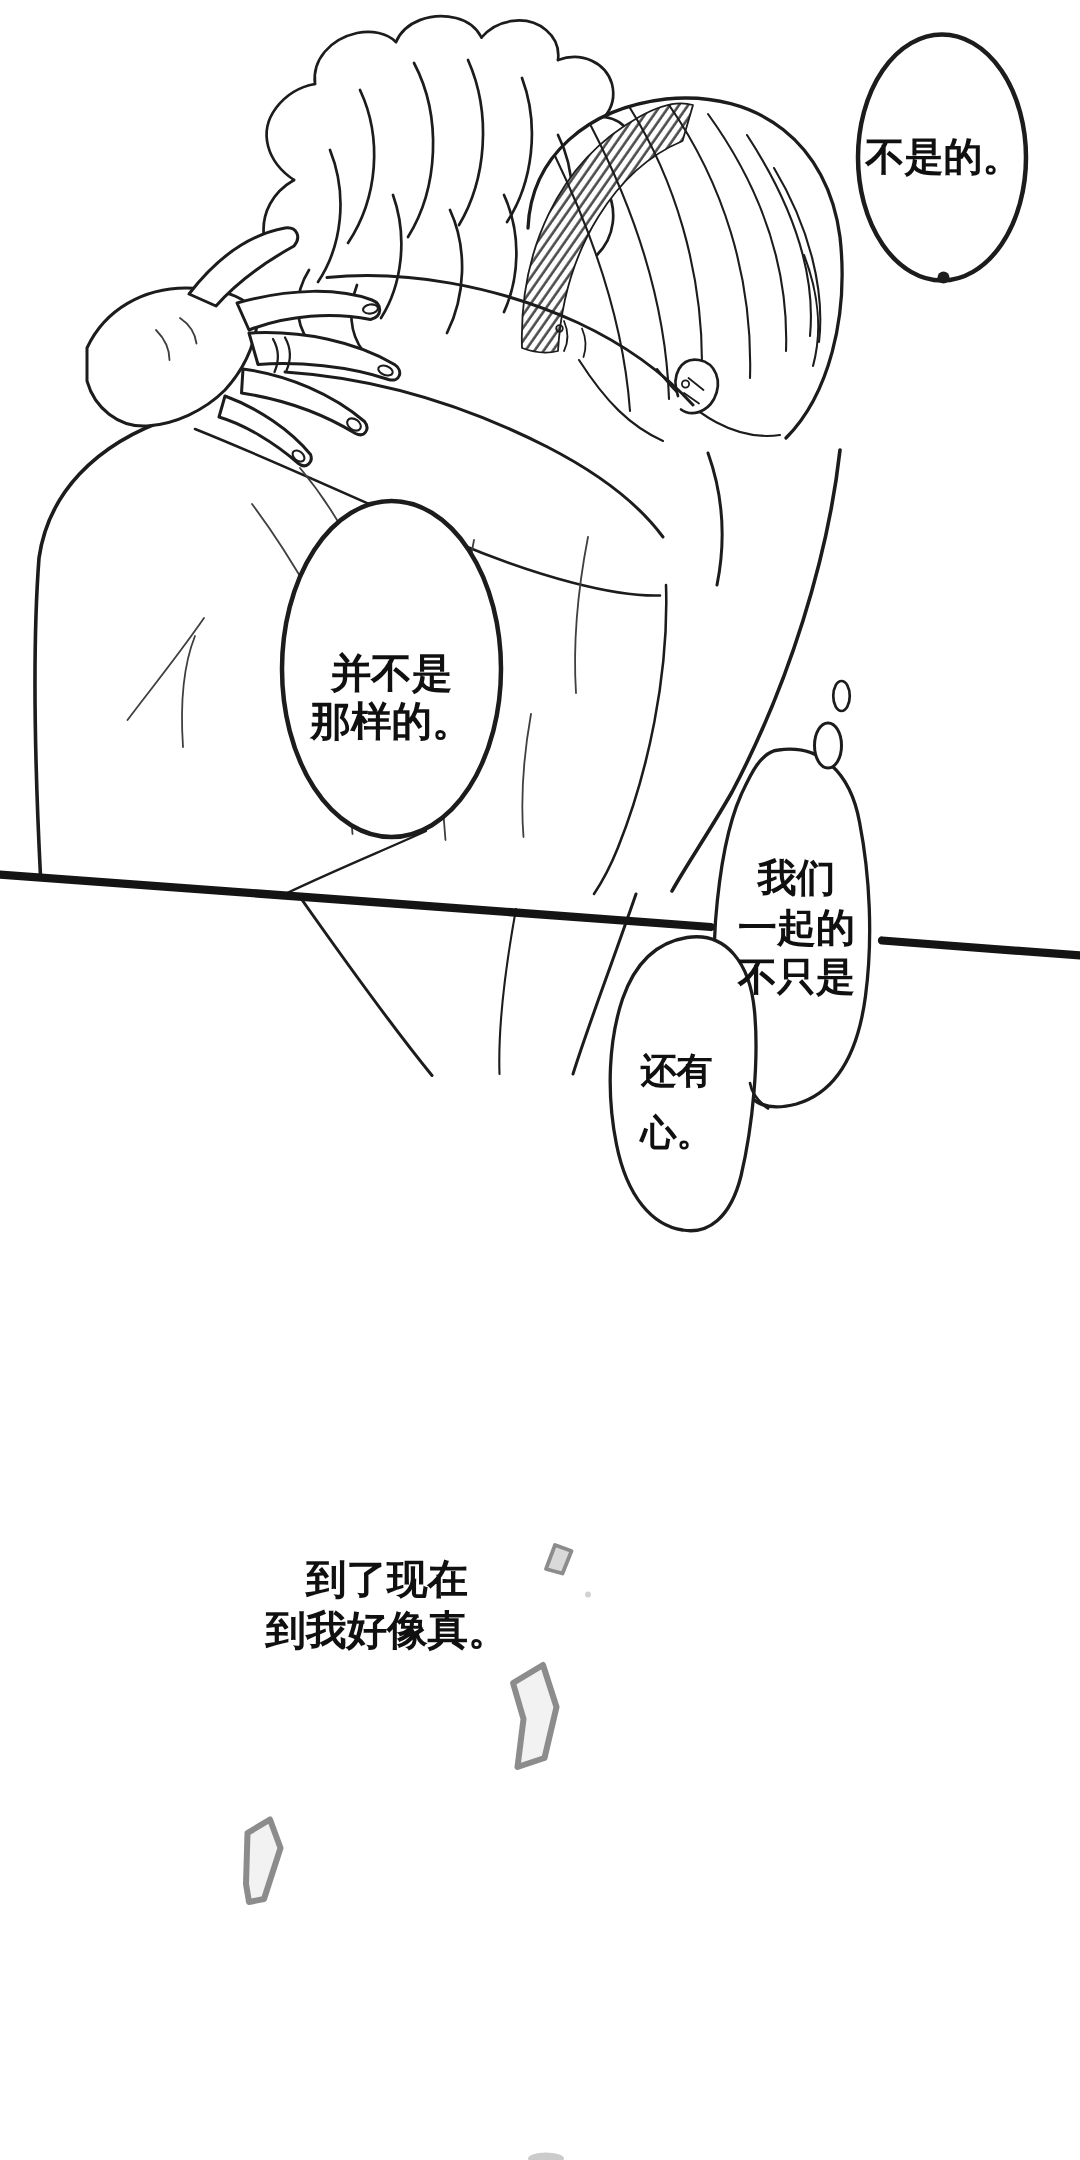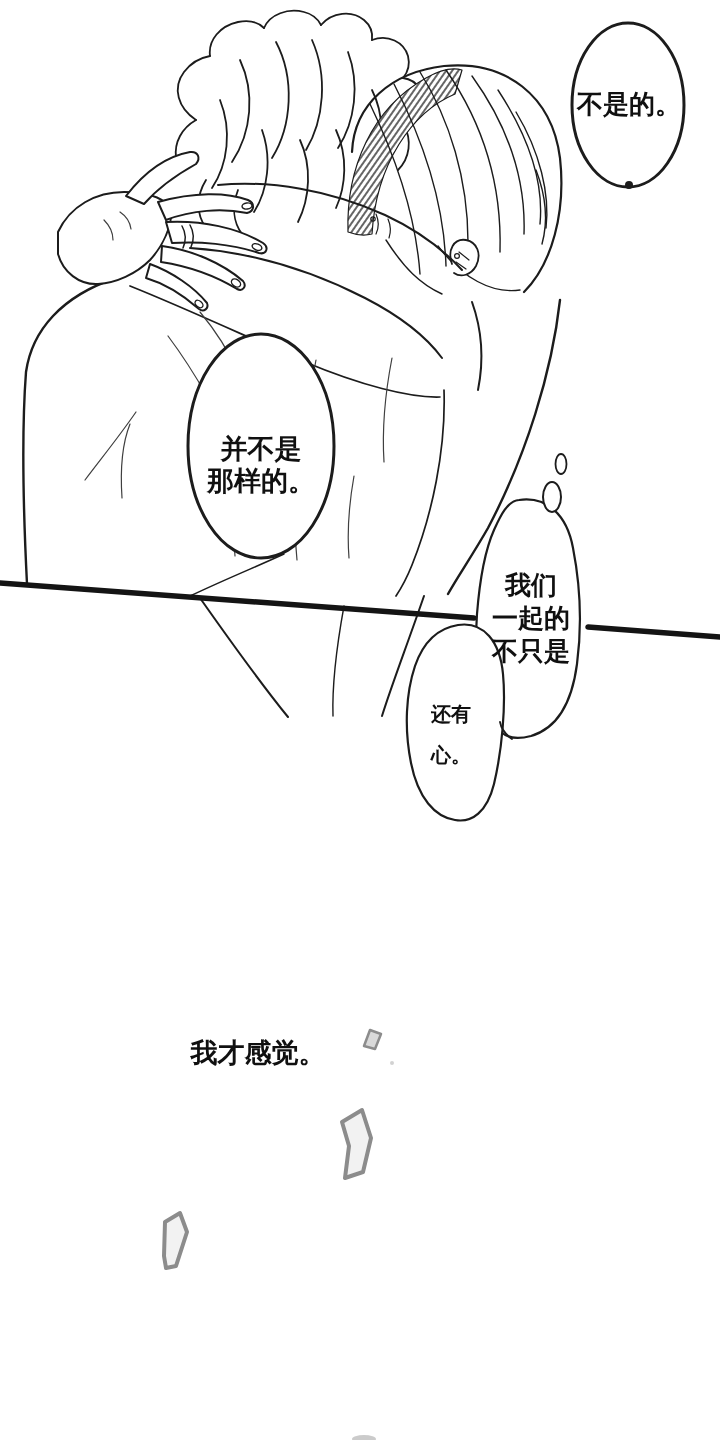--- a/index.html
+++ b/index.html
@@ -9,21 +9,21 @@
     font-family:"Liberation Sans",sans-serif;
   }
   .art{position:absolute;left:0;top:0;}
   .txt{
     position:absolute;color:#101010;font-weight:700;text-align:center;
     white-space:nowrap;letter-spacing:0;
   }
   .t-denial   {left:570px;top:88px;  width:118px;font-size:26px;line-height:32px;}
   .t-clarify  {left:181px;top:433px; width:160px;font-size:27px;line-height:32px;}
   .t-thought  {left:461px;top:523px; width:140px;font-size:26px;line-height:33px;margin-top:46px;}
-  .t-thought2 {left:405px;top:694px; width:92px; font-size:20px;line-height:41px;}
+  .t-thought2 {left:405px;top:694px; width:92px; font-size:24px;line-height:41px;}
   .t-narr     {left:177px;top:1036px;width:162px;font-size:27px;line-height:34px;}
 </style>
 </head>
 <body>
 
 <div class="page">
 
   <svg class="art" width="720" height="1440" viewBox="0 0 720 1440">
     <defs>
       <pattern id="tone" width="5" height="5" patternUnits="userSpaceOnUse" patternTransform="rotate(35)">
@@ -183,15 +183,16 @@
     <div>一起的</div>
     <div>不只是</div>
   </div>
 
   <div class="txt t-thought2">
     <div>还有</div>
     <div>心。</div>
   </div>
 
   <div class="txt t-narr">
-    <div>我才感觉。</div>
+    <div>到了现在</div>
+    <div>到我好像真。</div>
   </div>
 </div>
 
 </body></html>

